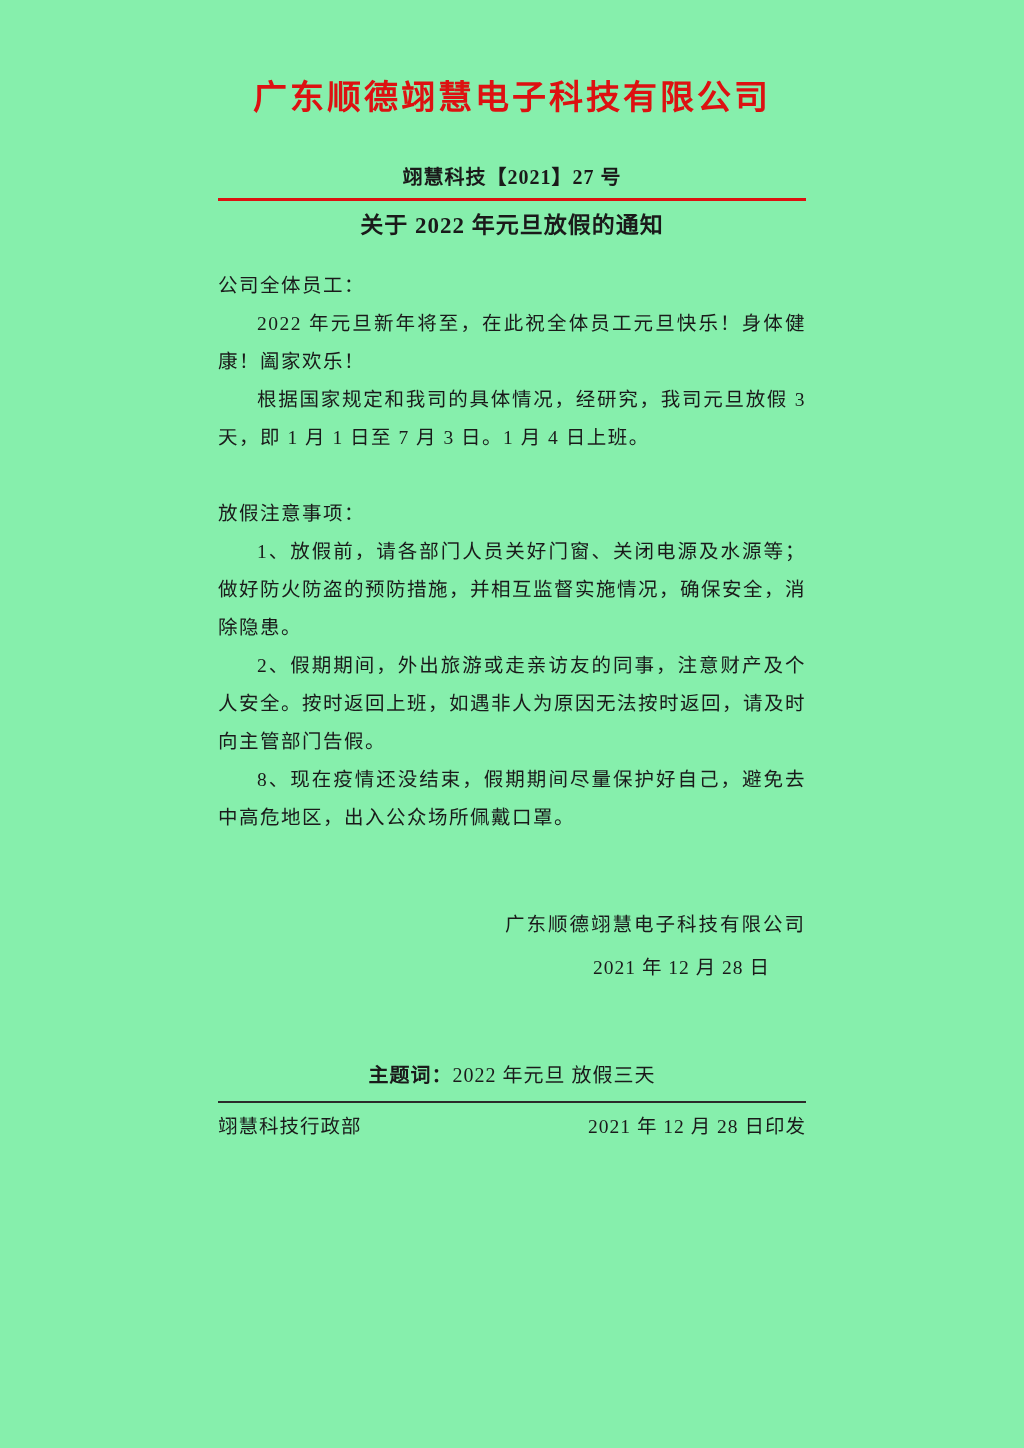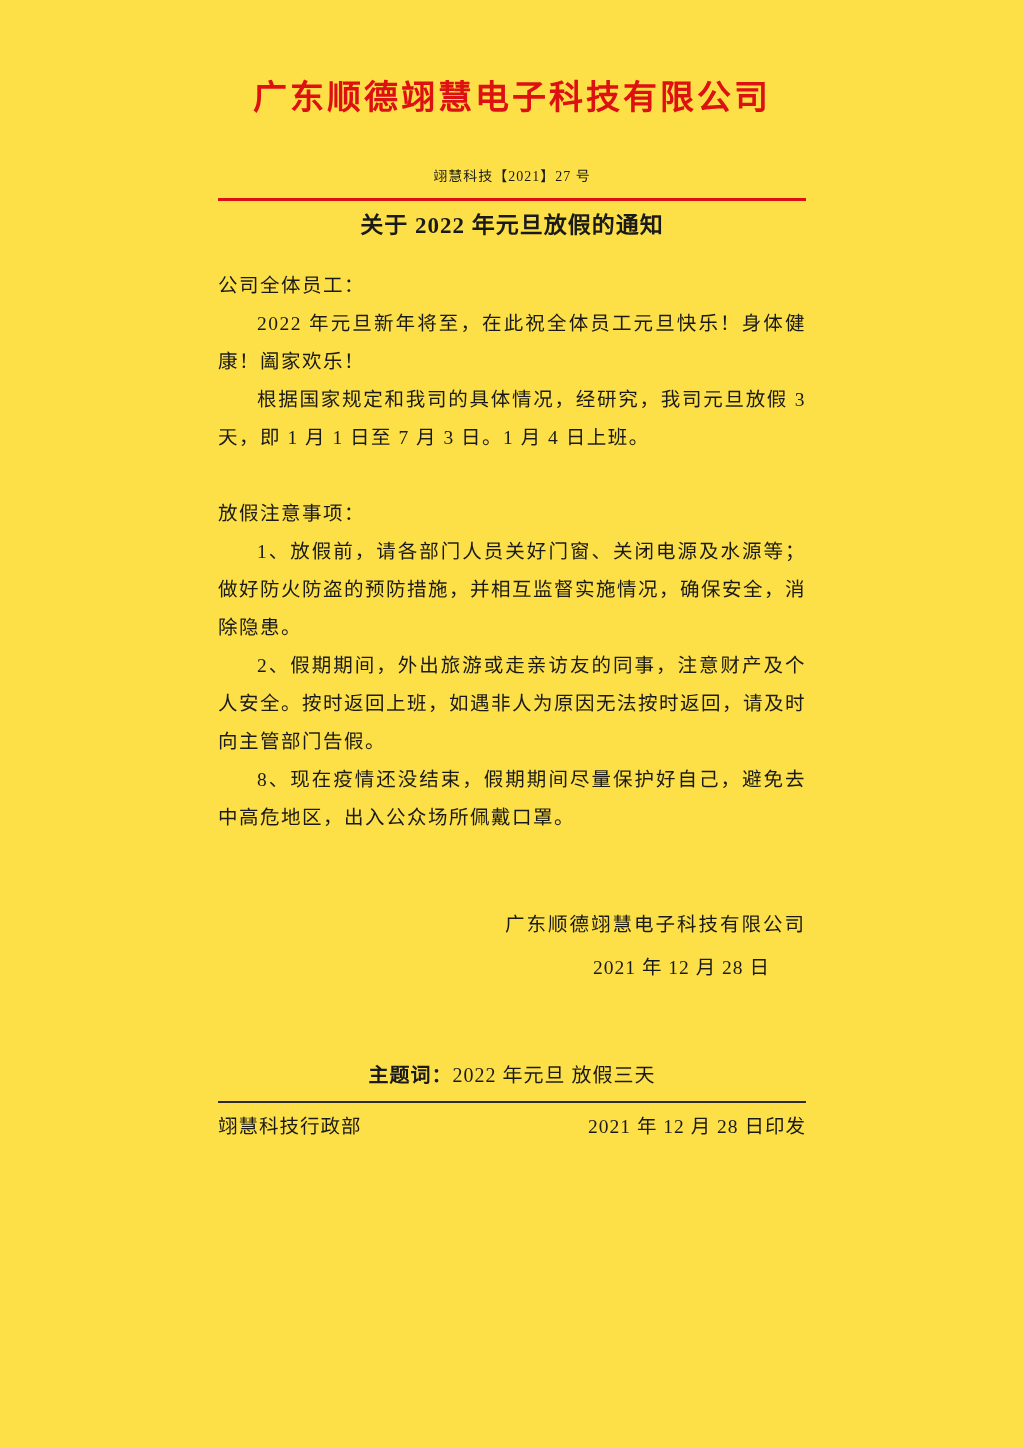--- a/index.html
+++ b/index.html
@@ -5,21 +5,21 @@
   html, body {
     margin: 0;
     padding: 0;
     background: #ffffff;
   }
   .page {
     position: relative;
     width: 1024px;
     height: 1448px;
     margin: 0 auto;
-    background: #fde047;
+    background: #86efac;
     font-family: "Liberation Serif", "DejaVu Serif", serif;
     color: #1a1a1a;
     box-sizing: border-box;
     overflow: hidden;
   }
   .content {
     box-sizing: border-box;
     width: 100%;
     height: 100%;
     padding: 78px 218px 0 218px;
@@ -27,24 +27,25 @@
   .company-header {
     text-align: center;
     font-size: 34px;
     font-weight: bold;
     letter-spacing: 3px;
     line-height: 40px;
     margin: 0;
   }
   .doc-number {
     text-align: center;
-    font-size: 14px;
+    font-size: 20px;
     letter-spacing: 1px;
     margin-top: 47px;
     line-height: 24px;
+    font-weight: bold;
   }
   .red-rule {
     height: 3px;
     border: none;
     margin: 9px 0 0 0;
   }
   .doc-title {
     text-align: center;
     font-size: 23px;
     font-weight: bold;

